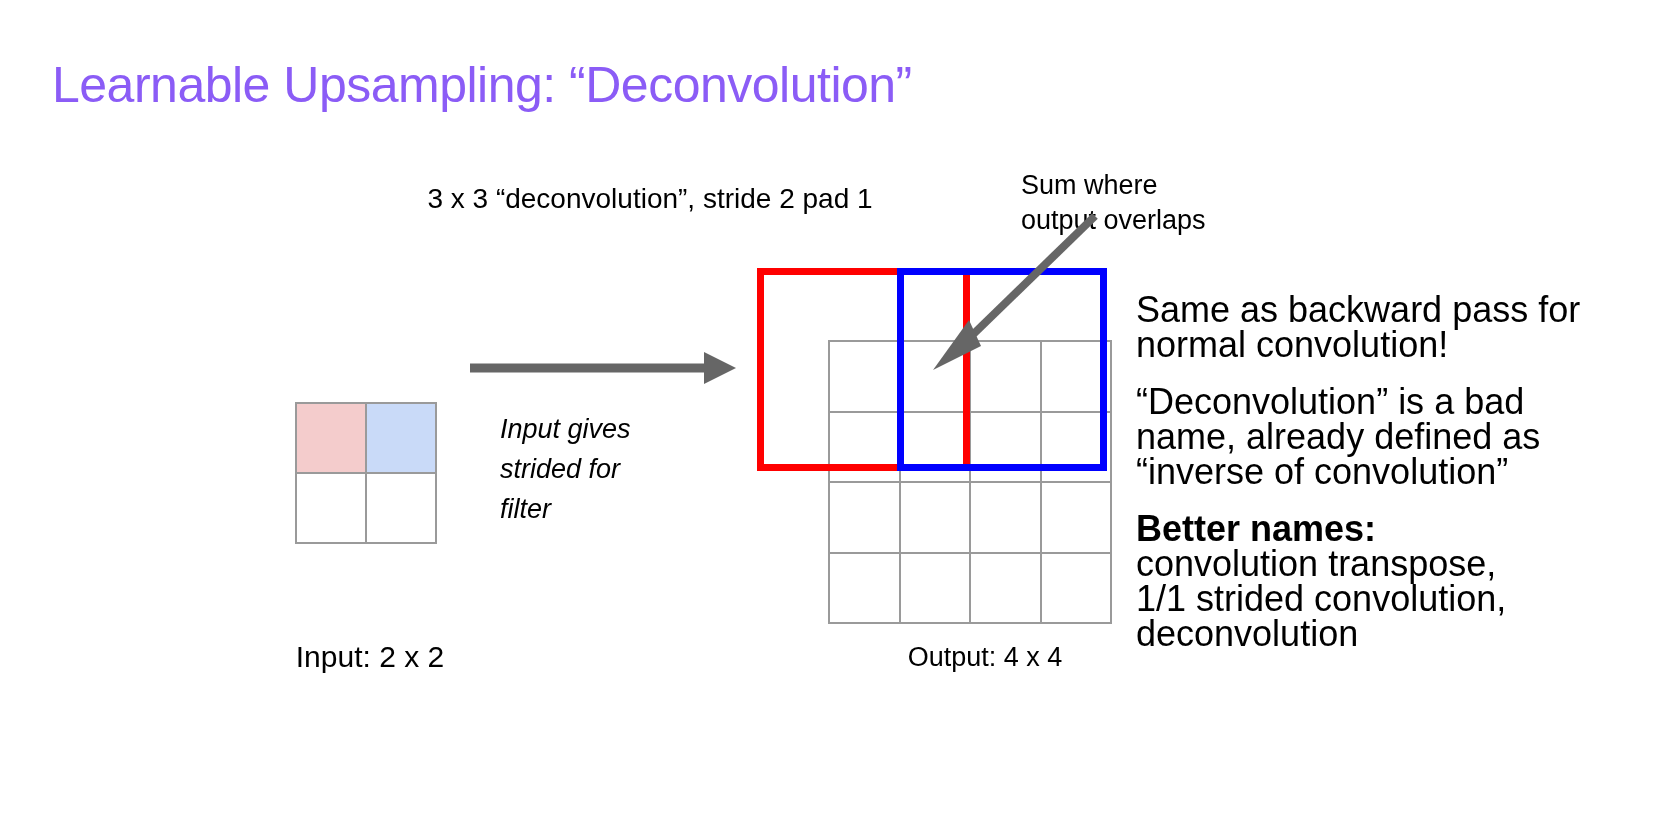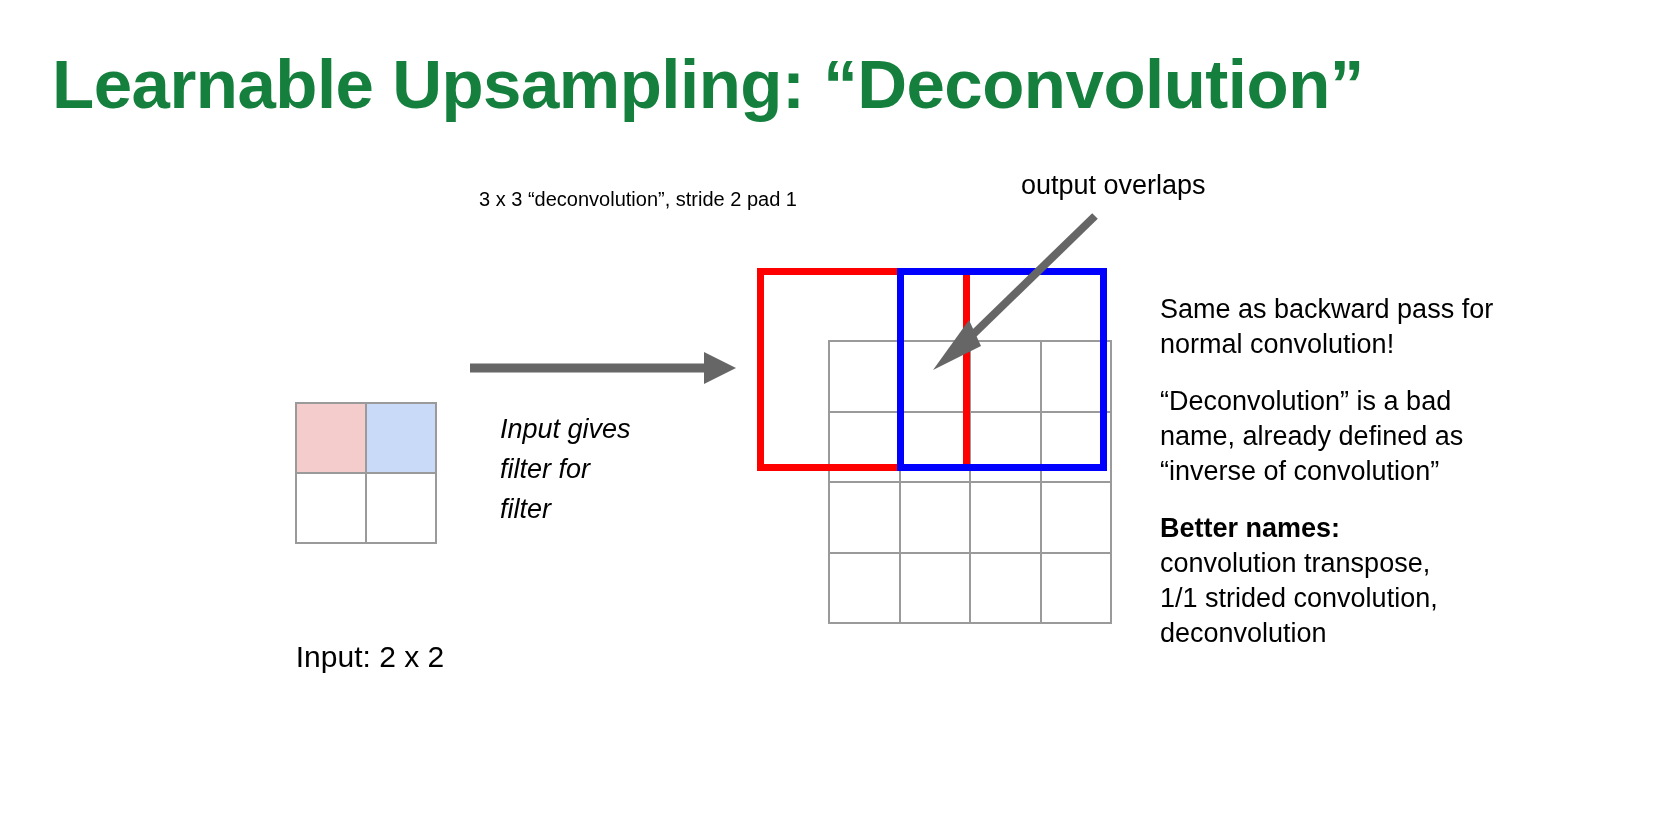--- a/index.html
+++ b/index.html
@@ -18,41 +18,41 @@
     background: #ffffff;
     overflow: hidden;
   }
 
   
   #title {
     position: absolute;
     left: 52px;
     top: 38px;
     width: 1560px;
-    font-size: 69px;
+    font-size: 50px;
     line-height: 94px;
-    font-weight: 700;
+    font-weight: 400;
     letter-spacing: -0.5px;
-    color: #15803d;
+    color: #8b5cf6;
     white-space: nowrap;
   }
 
   
   .txt {
     position: absolute;
     font-size: 27px;
     line-height: 36px;
     color: #000000;
   }
 
   #caption-deconv {
-    left: 318px;
+    left: 330px;
     top: 181px;
     width: 640px;
-    font-size: 20px;
+    font-size: 28px;
     text-align: center;
     white-space: nowrap;
   }
 
   #sum-label {
     left: 1021px;
     top: 168px;
     width: 300px;
     font-size: 27px;
     line-height: 35px;
@@ -79,24 +79,24 @@
     left: 845px;
     top: 639px;
     width: 280px;
     text-align: center;
     font-size: 27px;
   }
 
   
   #right-col {
     position: absolute;
-    left: 1160px;
+    left: 1136px;
     top: 292px;
     width: 450px;
-    font-size: 27px;
+    font-size: 36px;
     line-height: 35px;
   }
   #right-col .para { margin: 0 0 22px 0; }
   #right-col .para:last-child { margin-bottom: 0; }
   #right-col .bold { font-weight: 700; }
 
   
   #input-grid {
     position: absolute;
     left: 295px;
@@ -178,38 +178,39 @@
 </head>
 <body>
 
 <div id="slide">
 
   <div id="title">Learnable Upsampling: “Deconvolution”</div>
 
   <div class="txt" id="caption-deconv">3 x 3 “deconvolution”, stride 2 pad 1</div>
 
   <div class="txt" id="sum-label">
+    <div>Sum where</div>
     <div>output overlaps</div>
   </div>
 
   <div id="input-grid">
     <div class="cell" style="background:#f4cccc;"></div>
     <div class="cell" style="background:#c9daf8;"></div>
     <div class="cell" style="background:#ffffff;"></div>
     <div class="cell" style="background:#ffffff;"></div>
   </div>
 
   <svg class="arrow-svg" id="arrow-input-output" viewBox="0 0 270 40">
     <line x1="0" y1="20" x2="238" y2="20" stroke="#666666" stroke-width="9"></line>
     <polygon points="234,4 266,20 234,36" fill="#666666"></polygon>
   </svg>
 
   <div class="txt" id="input-gives-label">
     <div>Input gives</div>
-    <div>filter for</div>
+    <div>strided for</div>
     <div>filter</div>
   </div>
 
   <div id="output-grid">
     <div class="cell"></div>
     <div class="cell"></div>
     <div class="cell"></div>
     <div class="cell"></div>
     <div class="cell"></div>
     <div class="cell"></div>
@@ -228,20 +229,21 @@
   <div class="filter-box" id="filter-red"></div>
 
   <div class="filter-box" id="filter-blue"></div>
 
   <svg class="arrow-svg" id="arrow-sum" viewBox="0 0 190 165">
     <line x1="180" y1="6" x2="42" y2="140" stroke="#666666" stroke-width="8"></line>
     <polygon points="18,160 66,136 54,110" fill="#666666"></polygon>
   </svg>
 
   <div class="txt" id="input-caption">Input: 2 x 2</div>
+  <div class="txt" id="output-caption">Output: 4 x 4</div>
 
   <div id="right-col">
     <div class="para">
       <div>Same as backward pass for</div>
       <div>normal convolution!</div>
     </div>
     <div class="para">
       <div>“Deconvolution” is a bad</div>
       <div>name, already defined as</div>
       <div>“inverse of convolution”</div>

